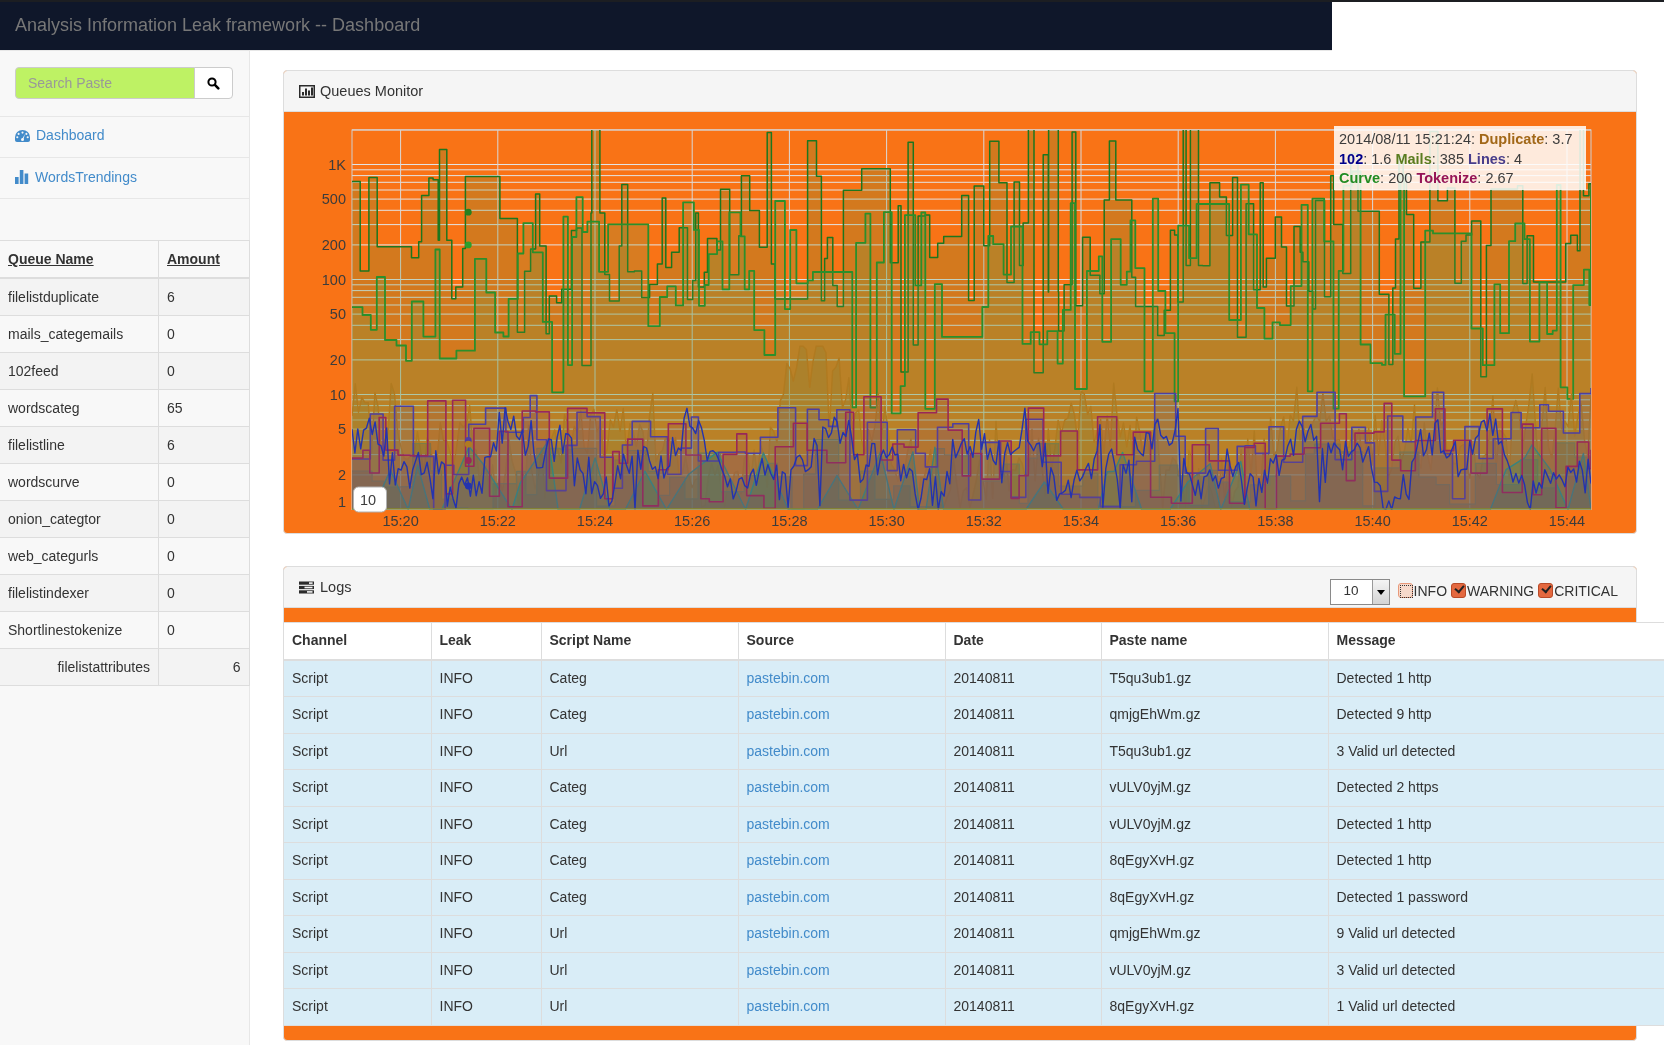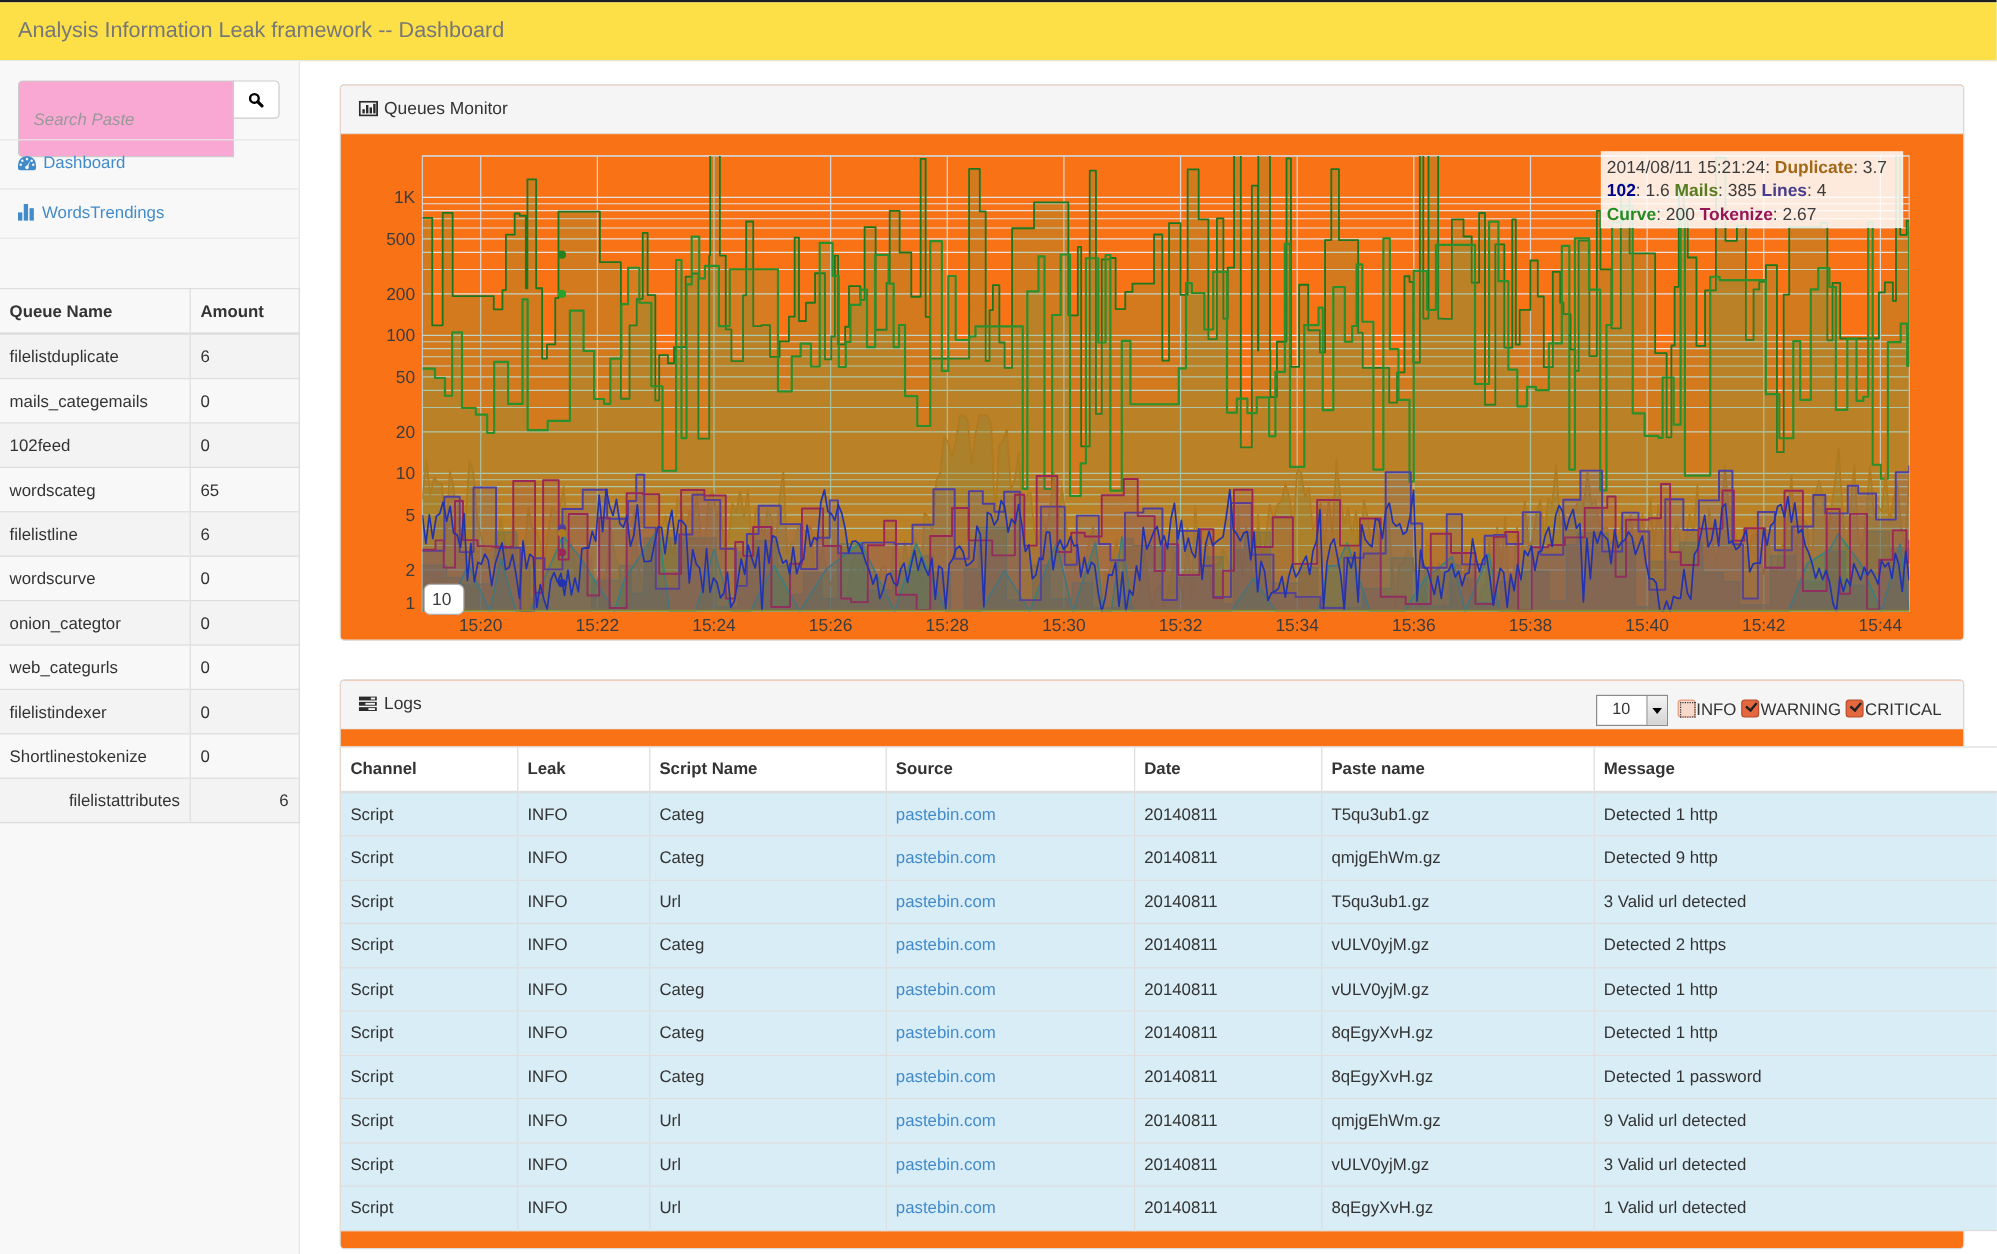--- a/index.html
+++ b/index.html
@@ -1,29 +1,29 @@
 <!DOCTYPE html>
 <html><head><meta charset="utf-8"><title>Analysis Information Leak framework -- Dashboard</title>
 <style>
 * { margin:0; padding:0; box-sizing:content-box; }
 html,body { width:1664px; height:1045px; background:#fff; font-family:"Liberation Sans",sans-serif; font-size:14px; color:#333; overflow:hidden; position:relative; }
 .topstrip { position:absolute; left:0; top:0; width:1664px; height:2px; background:#1c1e22; }
-.navbar { position:absolute; left:0; top:2px; width:1664px; height:48px; background:#fde047; border-bottom:1px solid #e7e7e7; }
+.navbar { position:absolute; left:0; top:2px; width:1332px; height:48px; background:#0f172a; border-bottom:1px solid #e7e7e7; }
 .navbar .brand { position:absolute; left:15px; top:13px; font-size:18px; color:#777; }
 .sidebar { position:absolute; left:0; top:51px; width:249px; height:994px; background:#f8f8f8; border-right:1px solid #e7e7e7; }
 .search { position:absolute; left:15px; top:16px; height:32px; }
-.search input { position:absolute; left:0; top:0; width:154px; height:30px; padding:16px 12px; border:1px solid #ccc; border-radius:4px 0 0 4px; background:#f9a8d4; font-size:14px; font-family:"Liberation Sans",sans-serif; color:#555;font-style:italic; }
+.search input { position:absolute; left:0; top:0; width:154px; height:30px; padding:0 12px; border:1px solid #ccc; border-radius:4px 0 0 4px; background:#bef264; font-size:14px; font-family:"Liberation Sans",sans-serif; color:#555; }
 .search input::placeholder { color:#999; opacity:1; }
 .searchbtn { position:absolute; left:179px; top:0; width:37px; height:30px; display:inline-block; background:#fff; border:1px solid #ccc; border-radius:0 4px 4px 0; }
 .navline { position:absolute; left:0; width:249px; height:0; border-top:1px solid #e7e7e7; }
 .navitem { position:absolute; left:15px; color:#428bca; font-size:14px; }
 .navitem svg { vertical-align:-2px; margin-right:6px; }
 .sidetable { position:absolute; left:0; top:189px; width:249px; border-collapse:collapse; font-size:14px; }
 .sidetable th, .sidetable td { text-align:left; font-weight:normal; padding:8px; line-height:20px; border-right:1px solid #ddd; }
-.sidetable th { font-weight:bold; border-bottom:2px solid #ddd; border-top:1px solid #ddd; }
+.sidetable th { font-weight:bold; border-bottom:2px solid #ddd; border-top:1px solid #ddd;text-decoration:underline; }
 .sidetable td { border-top:1px solid #ddd; }
 .sidetable tr td:first-child, .sidetable tr th:first-child { width:142px; }
 .sidetable tbody tr:nth-child(odd) { background:#f3f3f3; }
 .sidetable tbody tr:last-child td { border-bottom:1px solid #ddd;text-align:right; }
 .panel { position:absolute; left:283px; width:1352px; background:#f97316; border:1px solid #ddd; border-radius:4px; }
 .panel .phead { height:20px; padding:10px 15px; background:#f5f5f5; border-bottom:1px solid #ddd; border-radius:3px 3px 0 0; color:#333; font-size:14.5px; line-height:20px; }
 .phead svg { vertical-align:-2px; margin-right:5px; }
 #qpanel { top:70px; height:462px; }
 #lpanel { top:566px; height:473px; }
 .chart { position:absolute; left:0px; top:41px; }

